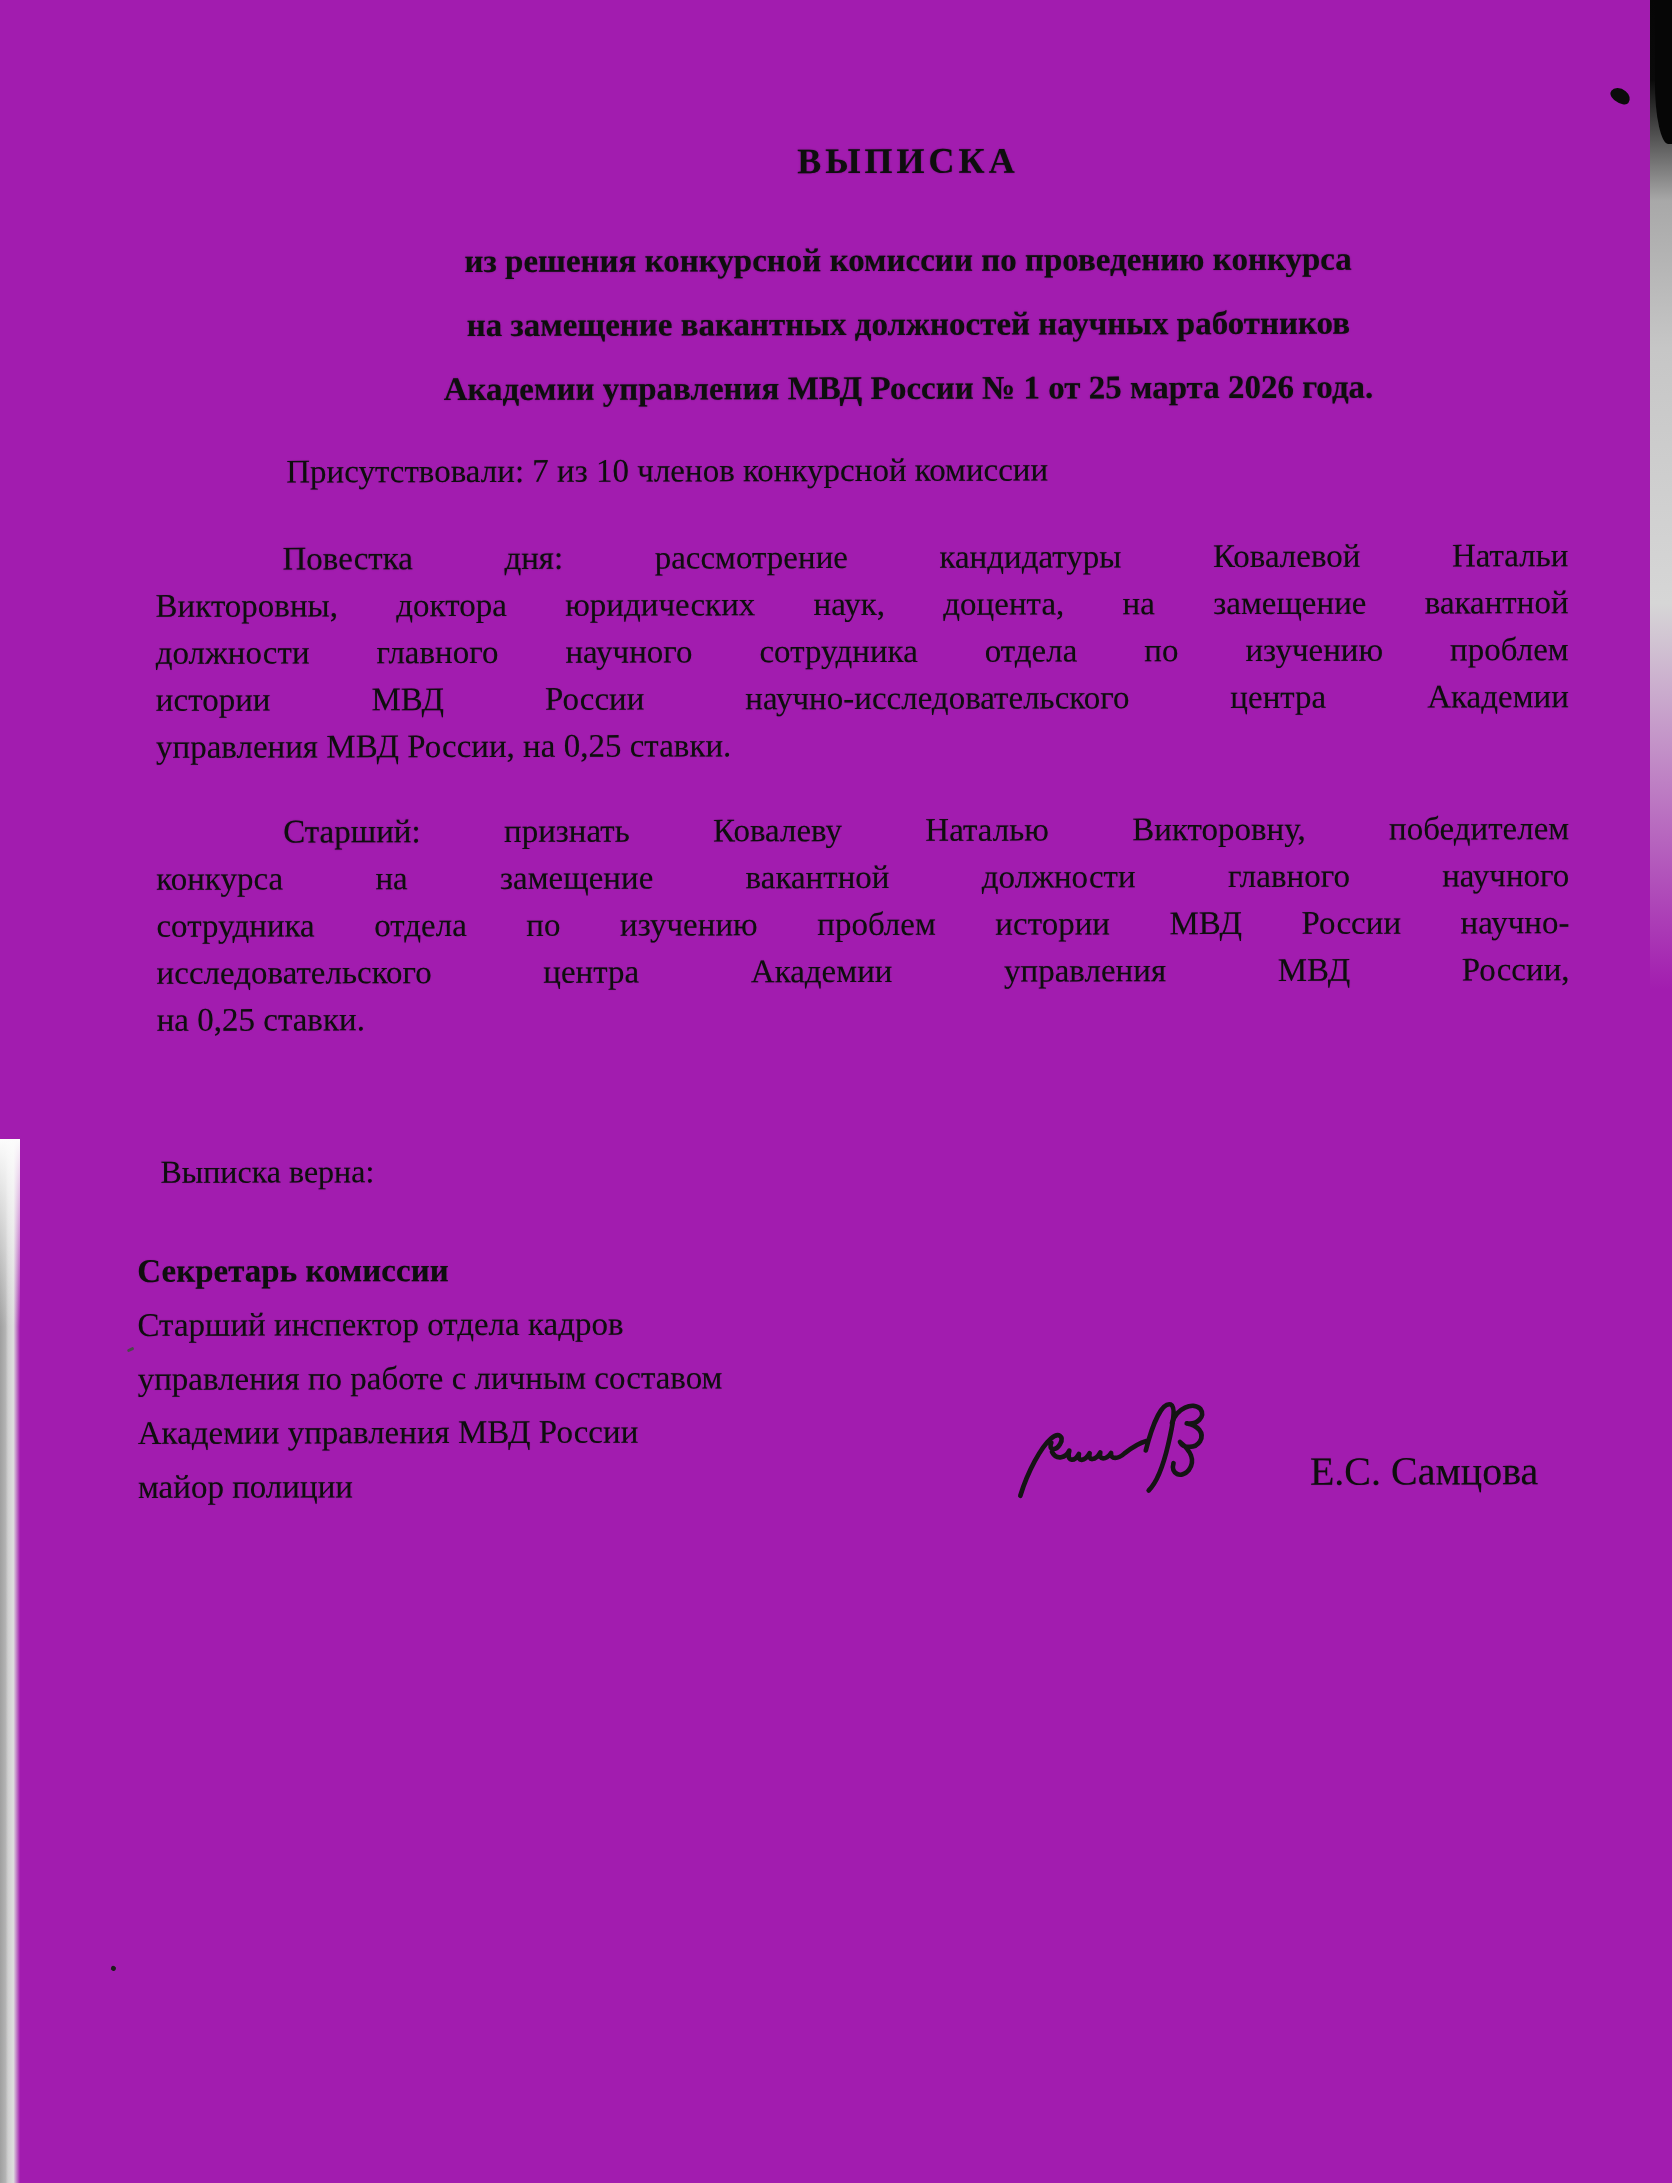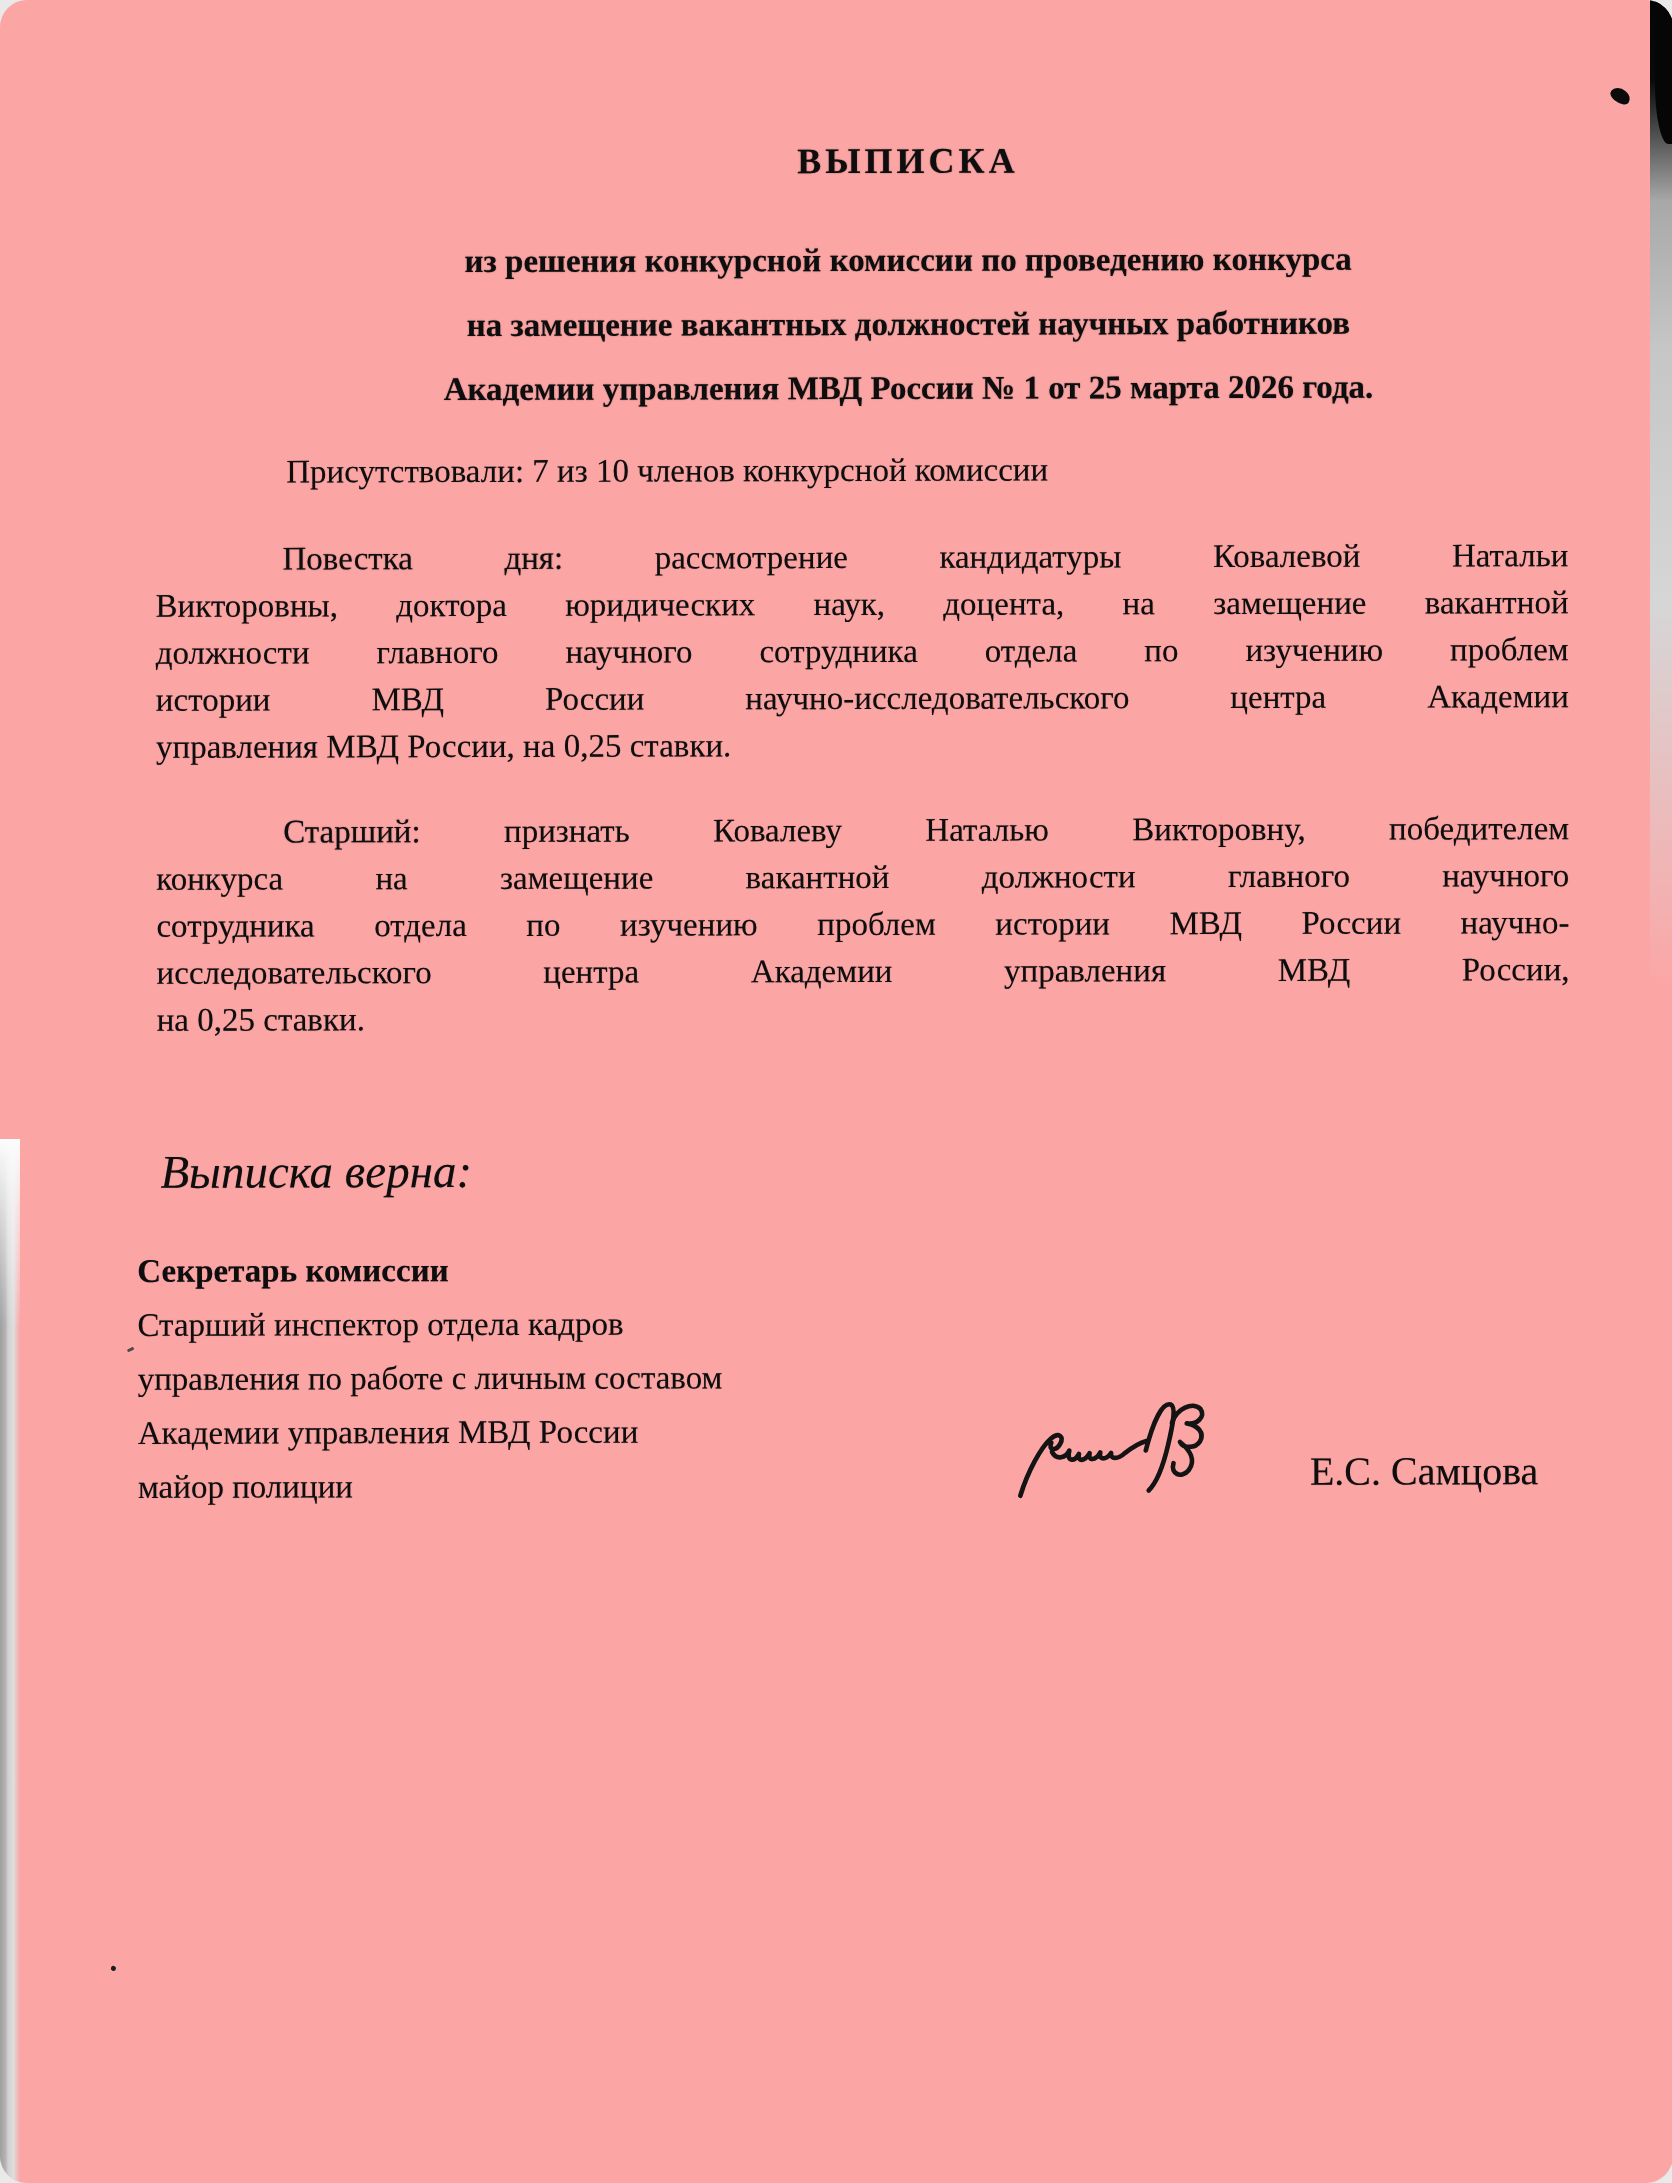--- a/index.html
+++ b/index.html
@@ -1,24 +1,23 @@
 <!DOCTYPE html>
 <html lang="ru" style="font-size:10.7px"><head>
 <meta charset="utf-8">
 <style>
   html,body{margin:0;padding:0;background:#e9e9e9;}
   .page{
     position:relative;
     width:1673px;
     height:2183px;
-    background:#fca5a5;
+    background:#a21caf;
     overflow:hidden;
     font-family:"Liberation Serif","DejaVu Serif",serif;
     color:#0e0e0e;
-    border-radius:27px;
   }
   .content{
     position:absolute;
     left:154px; top:0;
     width:1413px;
     transform:rotate(-0.15deg);
     text-shadow:0 0 0.9px rgba(15,15,15,.45);
   }
   .header{
     position:absolute; left:47px; top:134px; width:1413px;
@@ -44,21 +43,21 @@
     font-size:33px; line-height:47px;
   }
   .para.agenda{ top:534px; }
   .para.decision{ top:807px; }
   .jline{ text-align:justify; text-align-last:justify; }
   .jline.last{ text-align-last:left; }
   .jline.indent{ padding-left:127px; }
   .b{ font-weight:400; text-shadow:0 0 1.3px rgba(10,10,10,.55); }
   .certification{
     position:absolute; top:1147px; left:3.3px;
-    font-size:47px; line-height:47px;font-style:italic;
+    font-size:32px; line-height:47px;
   }
   .signer{
     position:absolute; top:1242px; left:-20px; width:1005px;
     font-size:33px; line-height:54px;
   }
   .signer .role{ font-weight:700; }
   .signer-name{
     position:absolute; top:1449px; left:1152px;
     font-size:40px; line-height:47px;
   }

